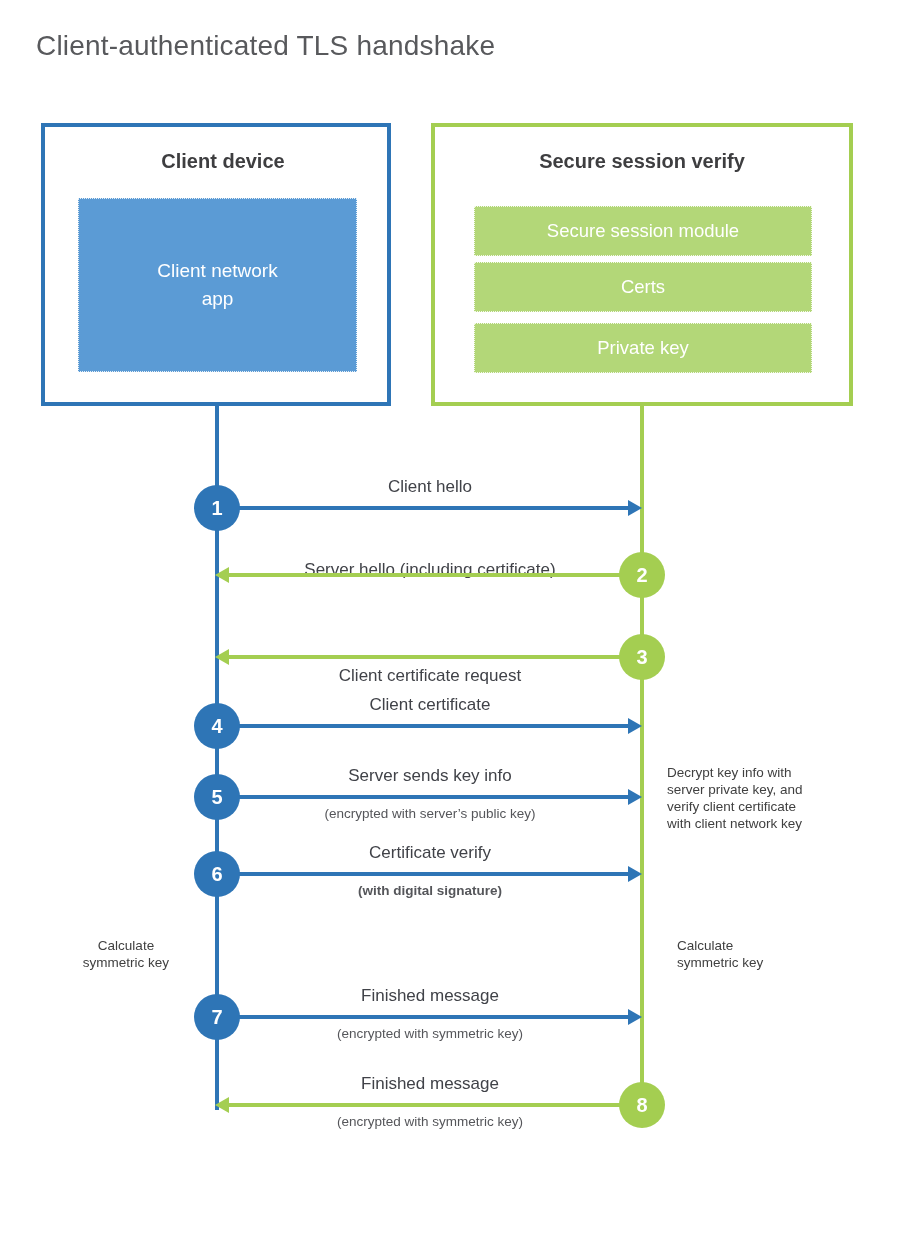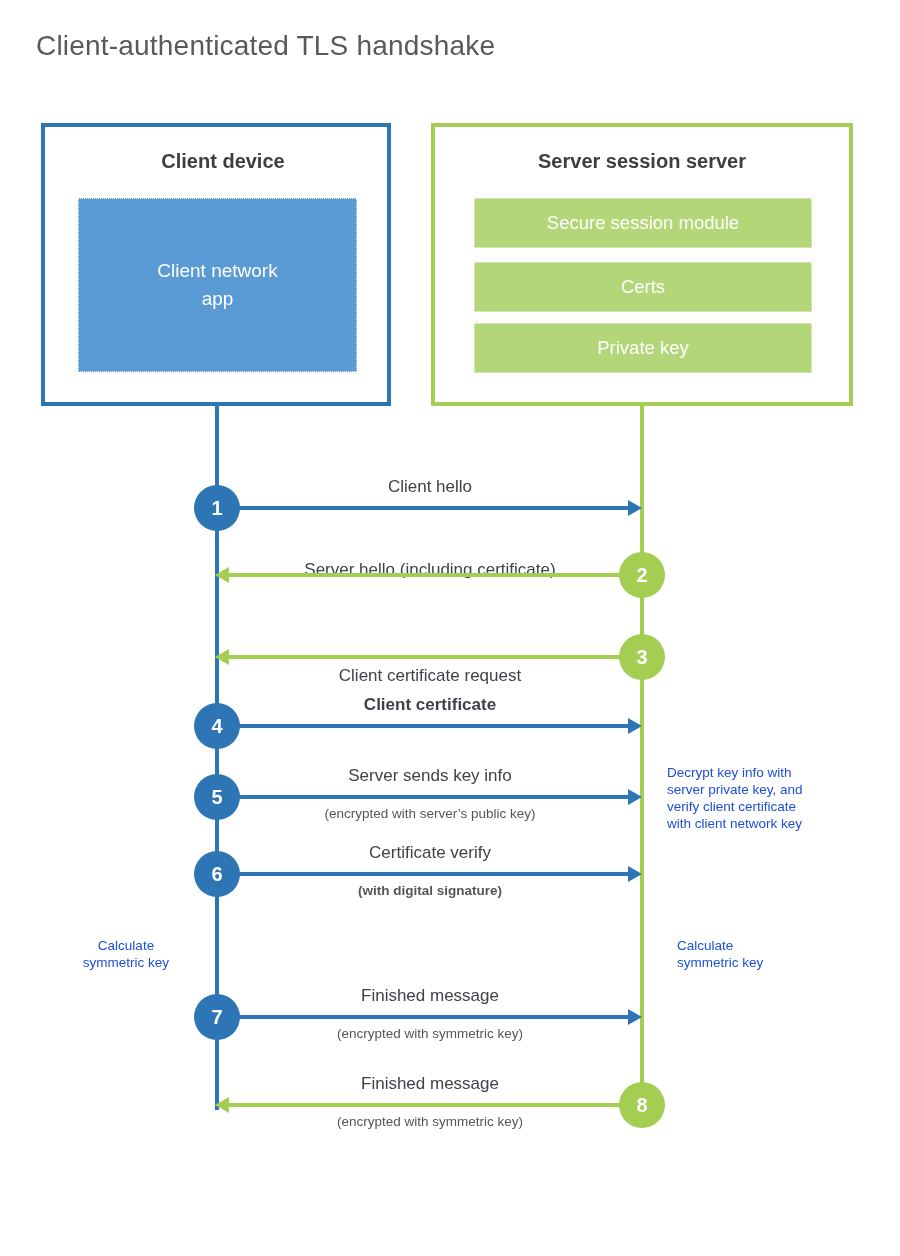--- a/index.html
+++ b/index.html
@@ -45,42 +45,42 @@
   .head.right{border-left:14px solid #2E75B6;}
   .head.left{border-right:14px solid #A4CE51;}
   .msg-label{
     position:absolute;left:240px;width:380px;text-align:center;
     font-size:17px;color:#404248;
   }
   .msg-sub{
     position:absolute;left:240px;width:380px;text-align:center;
     font-size:13.5px;color:#55565a;
   }
-  .note{position:absolute;font-size:13.5px;color:#1d4ed8;line-height:17px;}
+  .note{position:absolute;font-size:13.5px;color:#404040;line-height:17px;}
   .note.center{text-align:center;}
 </style>
 </head>
 <body>
 
 <div class="stage">
 
   <div class="page-title">Client-authenticated TLS handshake</div>
 
   <div class="box blue" style="left:41px;top:123px;width:350px;height:283px;">
     <div class="box-title" style="top:23px;padding-left:7px;">Client device</div>
   </div>
   <div class="inner-app" style="left:78px;top:198px;width:277px;height:172px;">
     <div>Client network</div>
     <div>app</div>
   </div>
 
   <div class="box green" style="left:431px;top:123px;width:422px;height:283px;">
-    <div class="box-title" style="top:23px;">Server session server</div>
+    <div class="box-title" style="top:23px;">Secure session verify</div>
   </div>
-  <div class="bar" style="left:474px;top:198px;width:336px;height:48px;">
+  <div class="bar" style="left:474px;top:206px;width:336px;height:48px;">
     <span>Secure session module</span>
   </div>
   <div class="bar" style="left:474px;top:323px;width:336px;height:48px;">
     <span>Private key</span>
   </div>
   <div class="bar" style="left:474px;top:262px;width:336px;height:48px;">
     <span>Certs</span>
   </div>
 
   <div class="lifeline blue" style="left:215px;top:405px;height:705px;"></div>
@@ -94,21 +94,21 @@
   <div class="msg-label" style="top:560px;">Server hello (including certificate)</div>
   <div class="shaft green" style="left:229px;top:573px;width:413px;"></div>
   <div class="head left" style="left:215px;top:567px;"></div>
   <div class="circle green" style="left:619px;top:552px;">2</div>
 
   <div class="msg-label" style="top:626px;margin-top:40px;">Client certificate request</div>
   <div class="shaft green" style="left:229px;top:655px;width:413px;"></div>
   <div class="head left" style="left:215px;top:649px;"></div>
   <div class="circle green" style="left:619px;top:634px;">3</div>
 
-  <div class="msg-label" style="top:695px;font-weight:bold;">Client certificate</div>
+  <div class="msg-label" style="top:695px;">Client certificate</div>
   <div class="shaft blue" style="left:217px;top:724px;width:413px;"></div>
   <div class="head right" style="left:628px;top:718px;"></div>
   <div class="circle blue" style="left:194px;top:703px;">4</div>
 
   <div class="msg-label" style="top:766px;">Server sends key info</div>
   <div class="shaft blue" style="left:217px;top:795px;width:413px;"></div>
   <div class="head right" style="left:628px;top:789px;"></div>
   <div class="circle blue" style="left:194px;top:774px;">5</div>
   <div class="msg-sub" style="top:806px;">(encrypted with server’s public key)</div>
 

